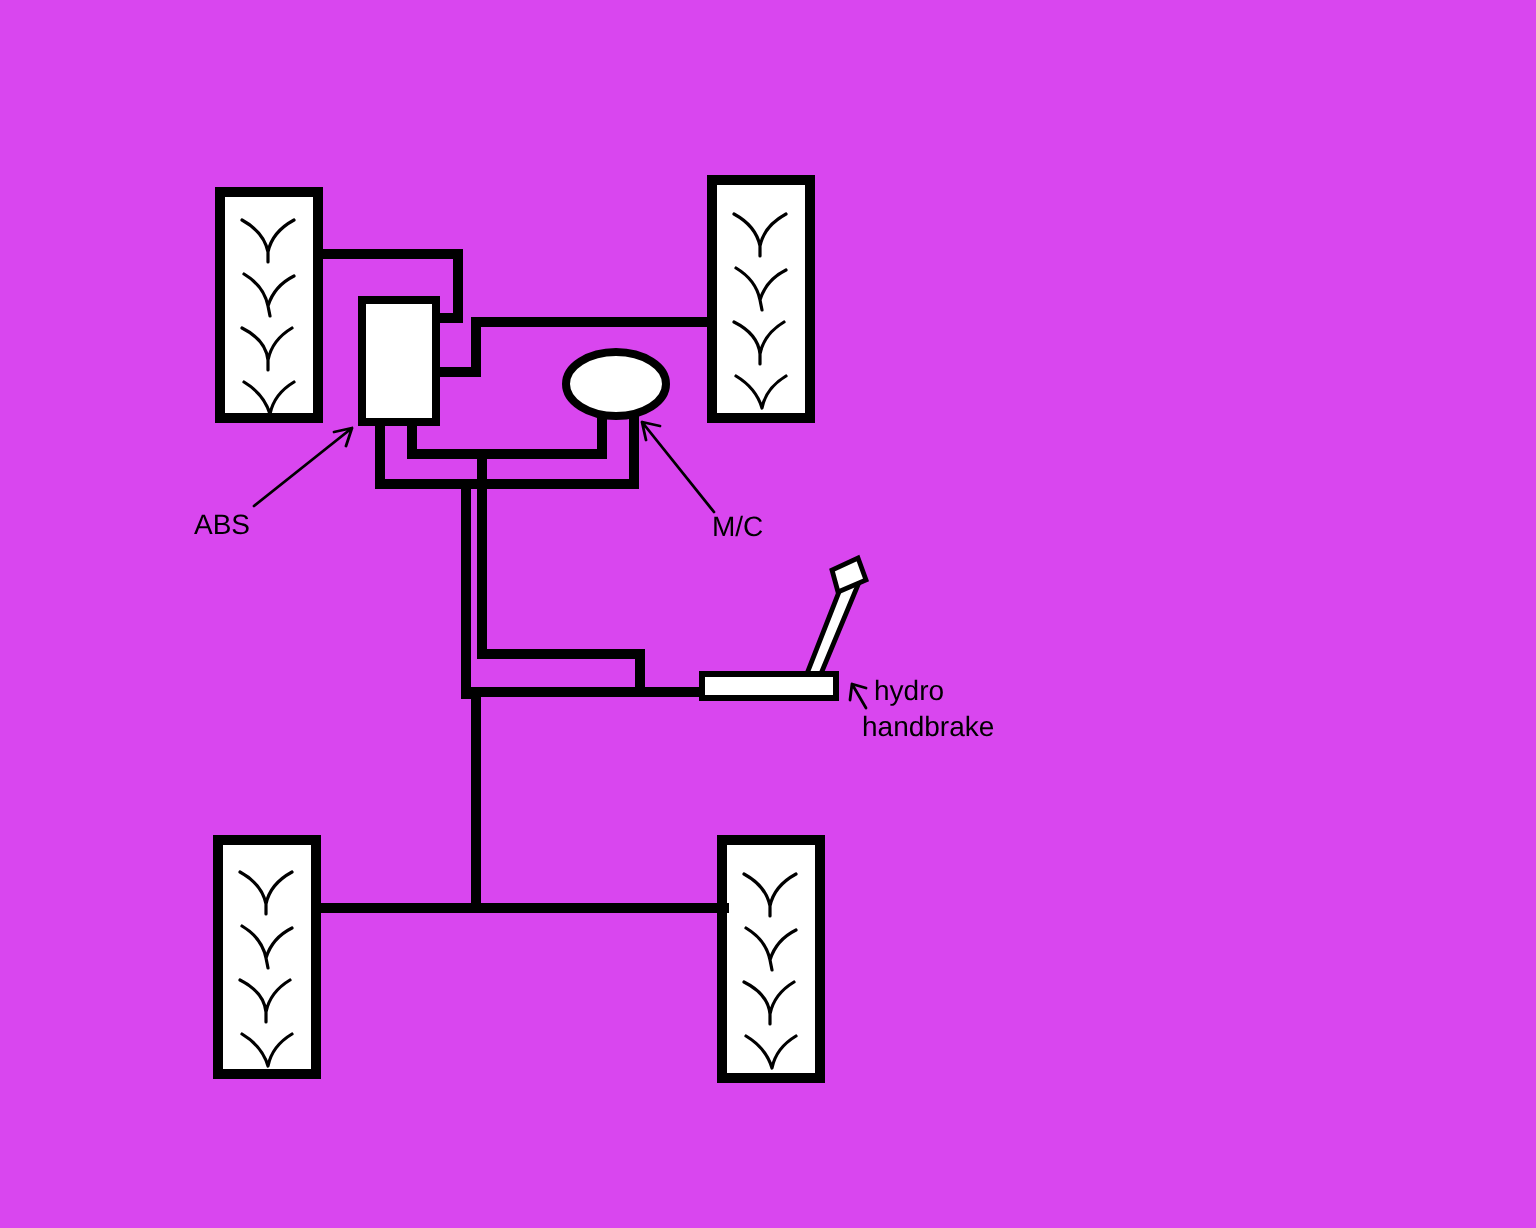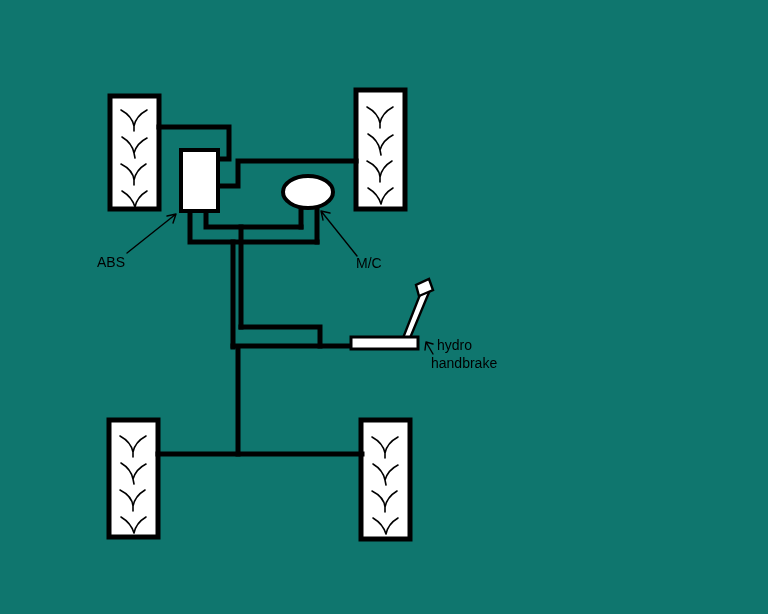--- a/index.html
+++ b/index.html
@@ -5,21 +5,21 @@
   html, body {
     margin: 0;
     padding: 0;
     background: #ffffff;
     font-family: "Liberation Sans", sans-serif;
   }
   .canvas-wrap {
     position: relative;
     width: 768px;
     height: 614px;
-    background: #0f766e;
+    background: #d946ef;
     overflow: hidden;
   }
   svg { display: block; }
   .tire {
     fill: #ffffff;
     stroke: #000000;
     stroke-width: 5;
   }
   .tread {
     fill: none;

